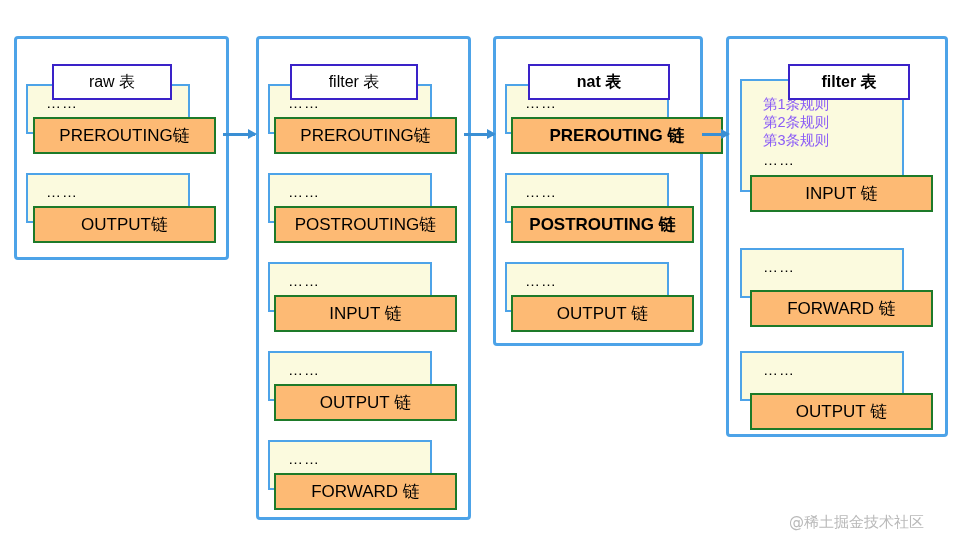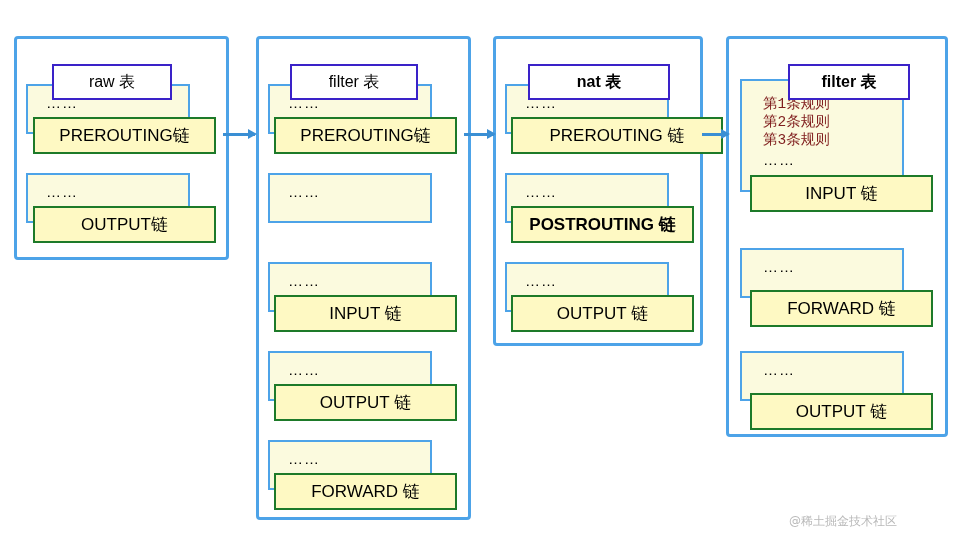--- a/index.html
+++ b/index.html
@@ -53,29 +53,29 @@
     font-size: 15px;
     letter-spacing: 1px;
     color: #000000;
     line-height: 1;
     white-space: nowrap;
   }
   .rules {
     position: absolute;
     font-size: 14.5px;
     line-height: 18px;
-    color: #7f1d1d;
+    color: #8b5cf6;
     white-space: nowrap;
-    font-family: Liberation Mono, monospace;
+    font-family: Liberation Sans, sans-serif;
   }
   .chain-box {
     position: absolute;
     box-sizing: border-box;
     border: 2px solid #1d7a29;
-    background: #fef9c3;
+    background: #fdba74;
     text-align: center;
     font-size: 17px;
     color: #000000;
     white-space: nowrap;
     display: flex;
     align-items: center;
     justify-content: center;
     z-index: 3;
   }
 
@@ -92,21 +92,21 @@
     right: -2px;
     top: -4px;
     border-left: 9px solid #3a8fd4;
     border-top: 5.5px solid transparent;
     border-bottom: 5.5px solid transparent;
   }
 
   
   .watermark {
     position: absolute;
-    font-size: 12px;
+    font-size: 15px;
     color: #b9b9b9;
     white-space: nowrap;
     font-family: "DejaVu Sans", "Liberation Sans", sans-serif;
   }
 </style>
 </head>
 <body>
 
 <div id="canvas">
 
@@ -123,39 +123,40 @@
 
   <div class="table-col" style="left:256px; top:36px; width:215px; height:484px;"></div>
   <div class="table-title" style="left:290px; top:28px; width:128px;">filter 表</div>
 
   <div class="chain-panel" style="left:268px; top:84px; width:164px; height:50px;"></div>
   <div class="dots" style="left:288px; top:95px;">……</div>
   <div class="chain-box" style="left:274px; top:117px; width:183px; height:37px;">PREROUTING链</div>
 
   <div class="chain-panel" style="left:268px; top:173px; width:164px; height:50px;"></div>
   <div class="dots" style="left:288px; top:184px;">……</div>
+  <div class="chain-box" style="left:274px; top:206px; width:183px; height:37px;">POSTROUTING链</div>
 
   <div class="chain-panel" style="left:268px; top:262px; width:164px; height:50px;"></div>
   <div class="dots" style="left:288px; top:273px;">……</div>
   <div class="chain-box" style="left:274px; top:295px; width:183px; height:37px;">INPUT 链</div>
 
   <div class="chain-panel" style="left:268px; top:351px; width:164px; height:50px;"></div>
   <div class="dots" style="left:288px; top:362px;">……</div>
   <div class="chain-box" style="left:274px; top:384px; width:183px; height:37px;">OUTPUT 链</div>
 
   <div class="chain-panel" style="left:268px; top:440px; width:164px; height:50px;"></div>
   <div class="dots" style="left:288px; top:451px;">……</div>
   <div class="chain-box" style="left:274px; top:473px; width:183px; height:37px;">FORWARD 链</div>
 
   <div class="table-col" style="left:493px; top:36px; width:210px; height:310px;"></div>
   <div class="table-title bold" style="left:528px; top:28px; width:142px;">nat 表</div>
 
   <div class="chain-panel" style="left:505px; top:84px; width:164px; height:50px;"></div>
   <div class="dots" style="left:525px; top:95px;">……</div>
-  <div class="chain-box" style="left:511px; top:117px; width:212px; height:37px;">PREROUTING 链</div>
+  <div class="chain-box" style="left:511px; top:117px; width:212px; height:37px;font-weight:bold;">PREROUTING 链</div>
 
   <div class="chain-panel" style="left:505px; top:173px; width:164px; height:50px;"></div>
   <div class="dots" style="left:525px; top:184px;">……</div>
   <div class="chain-box" style="left:511px; top:206px; width:183px; height:37px;font-weight:bold;">POSTROUTING 链</div>
 
   <div class="chain-panel" style="left:505px; top:262px; width:164px; height:50px;"></div>
   <div class="dots" style="left:525px; top:273px;">……</div>
   <div class="chain-box" style="left:511px; top:295px; width:183px; height:37px;">OUTPUT 链</div>
 
   <div class="table-col" style="left:726px; top:36px; width:222px; height:401px;"></div>

